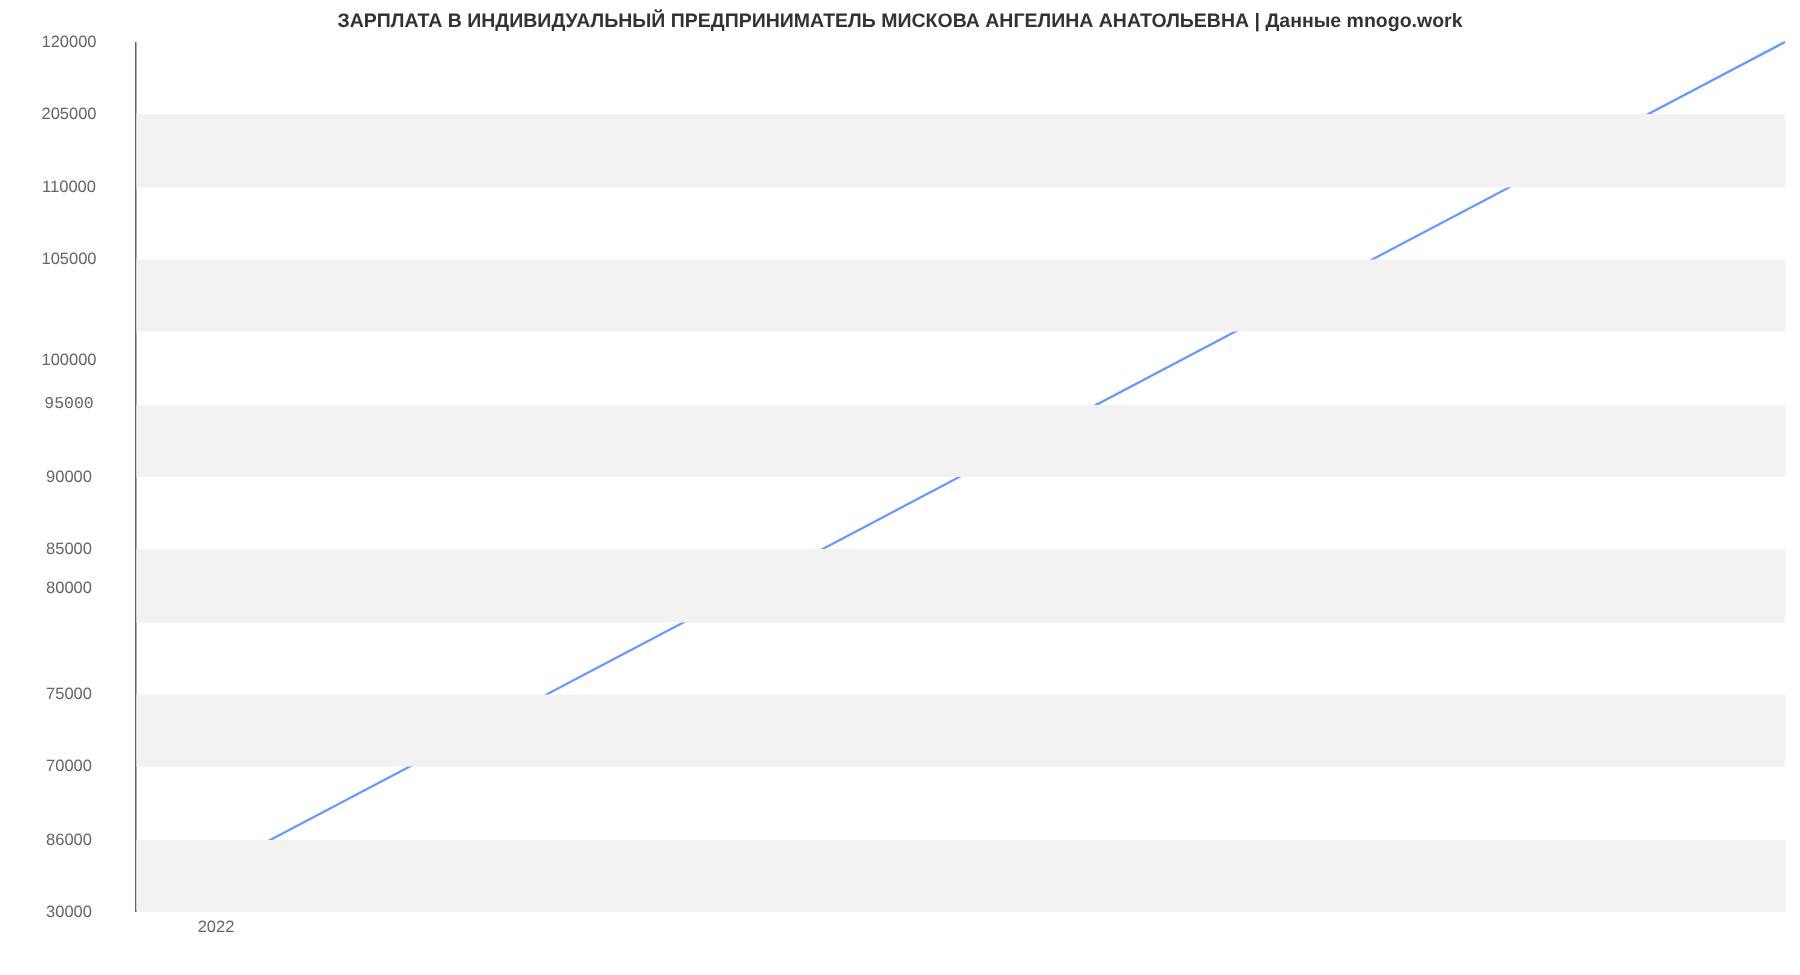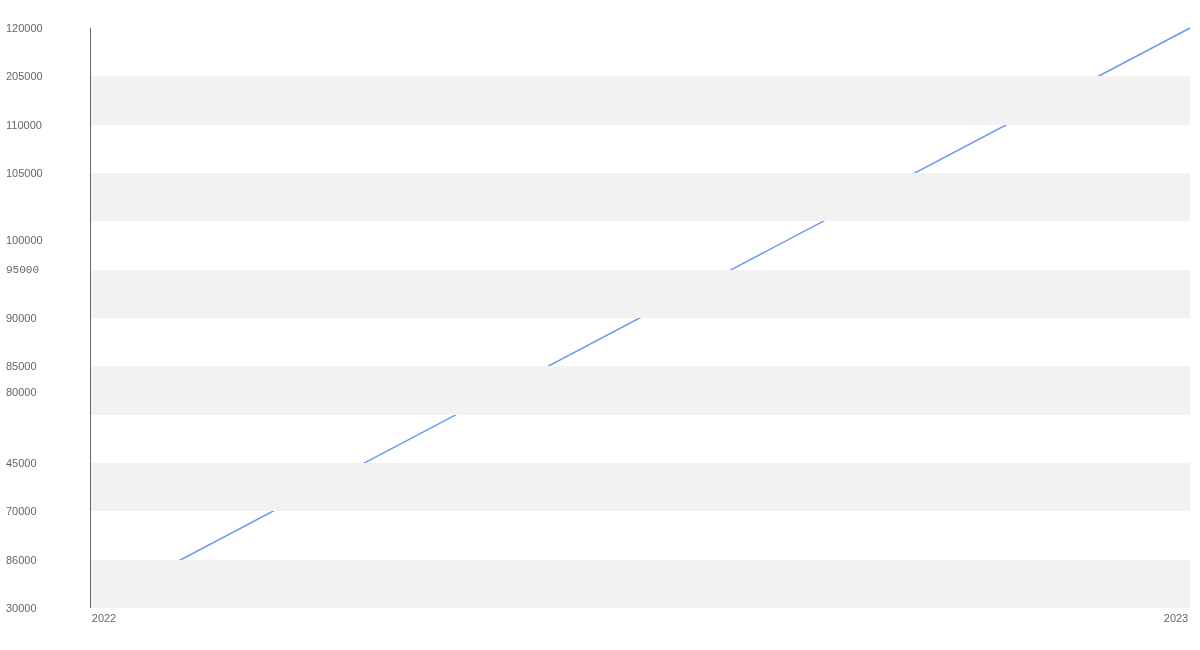--- a/index.html
+++ b/index.html
@@ -40,61 +40,63 @@
   .grid-band {
     position: absolute;
     left: 0;
     width: 100%;
     background: #f2f2f2;
   }
   .y-tick {
     position: absolute;
     right: 1114px;
     width: 80px;
-    text-align: left;
+    text-align: center;
     font-size: 11px;
     color: #666666;
     transform: translateY(-50%);
   }
   .x-tick {
     position: absolute;
     top: 612px;
     font-size: 11px;
     color: #666666;
     transform: translateX(-50%);
+    margin-left: 40px;
   }
   svg.line-layer {
     position: absolute;
     left: 0;
     top: 0;
     width: 100%;
     height: 100%;
     overflow: visible;
   }
 </style>
 </head>
 <body>
 
 <div class="chart-container">
+  <div class="chart-title">ЗАРПЛАТА В ИНДИВИДУАЛЬНЫЙ ПРЕДПРИНИМАТЕЛЬ МИСКОВА АНГЕЛИНА АНАТОЛЬЕВНА | Данные mnogo.work</div>
 
   <div class="plot-area">
     <svg class="line-layer" preserveAspectRatio="none" viewBox="0 0 1100 580">
         <polyline points="0,580 1100,0" fill="none" stroke="#6699ff" stroke-width="1.5"></polyline>
       </svg>
   <div class="grid-band" style="top: 531.667px; height: 48.3333px;"></div>
       <div class="grid-band" style="top: 435px; height: 48.3333px;"></div>
       <div class="grid-band" style="top: 338.333px; height: 48.3333px;"></div>
       <div class="grid-band" style="top: 241.667px; height: 48.3333px;"></div>
       <div class="grid-band" style="top: 145px; height: 48.3333px;"></div>
       <div class="grid-band" style="top: 48.3333px; height: 48.3333px;"></div>
     </div>
 <div class="y-tick" style="top: 608px;">30000</div>
     <div class="y-tick" style="top: 559.667px;">86000</div>
     <div class="y-tick" style="top: 511.333px;">70000</div>
-    <div class="y-tick" style="top: 463px;">45000</div>
+    <div class="y-tick" style="top: 463px;">75000</div>
     <div class="y-tick" style="top: 392px;">80000</div>
     <div class="y-tick" style="top: 366.333px;">85000</div>
     <div class="y-tick" style="top: 318px;">90000</div>
     <div class="y-tick" style="top: 269.667px; font-family: Liberation Mono, monospace;">95000</div>
     <div class="y-tick" style="top: 221.333px; margin-top: 19px;">100000</div>
     <div class="y-tick" style="top: 173px;">105000</div>
     <div class="y-tick" style="top: 124.667px;">110000</div>
     <div class="y-tick" style="top: 76.3333px;">205000</div>
     <div class="y-tick" style="top: 28px;">120000</div>
     <div class="x-tick" style="left: 104px;">2022</div>

